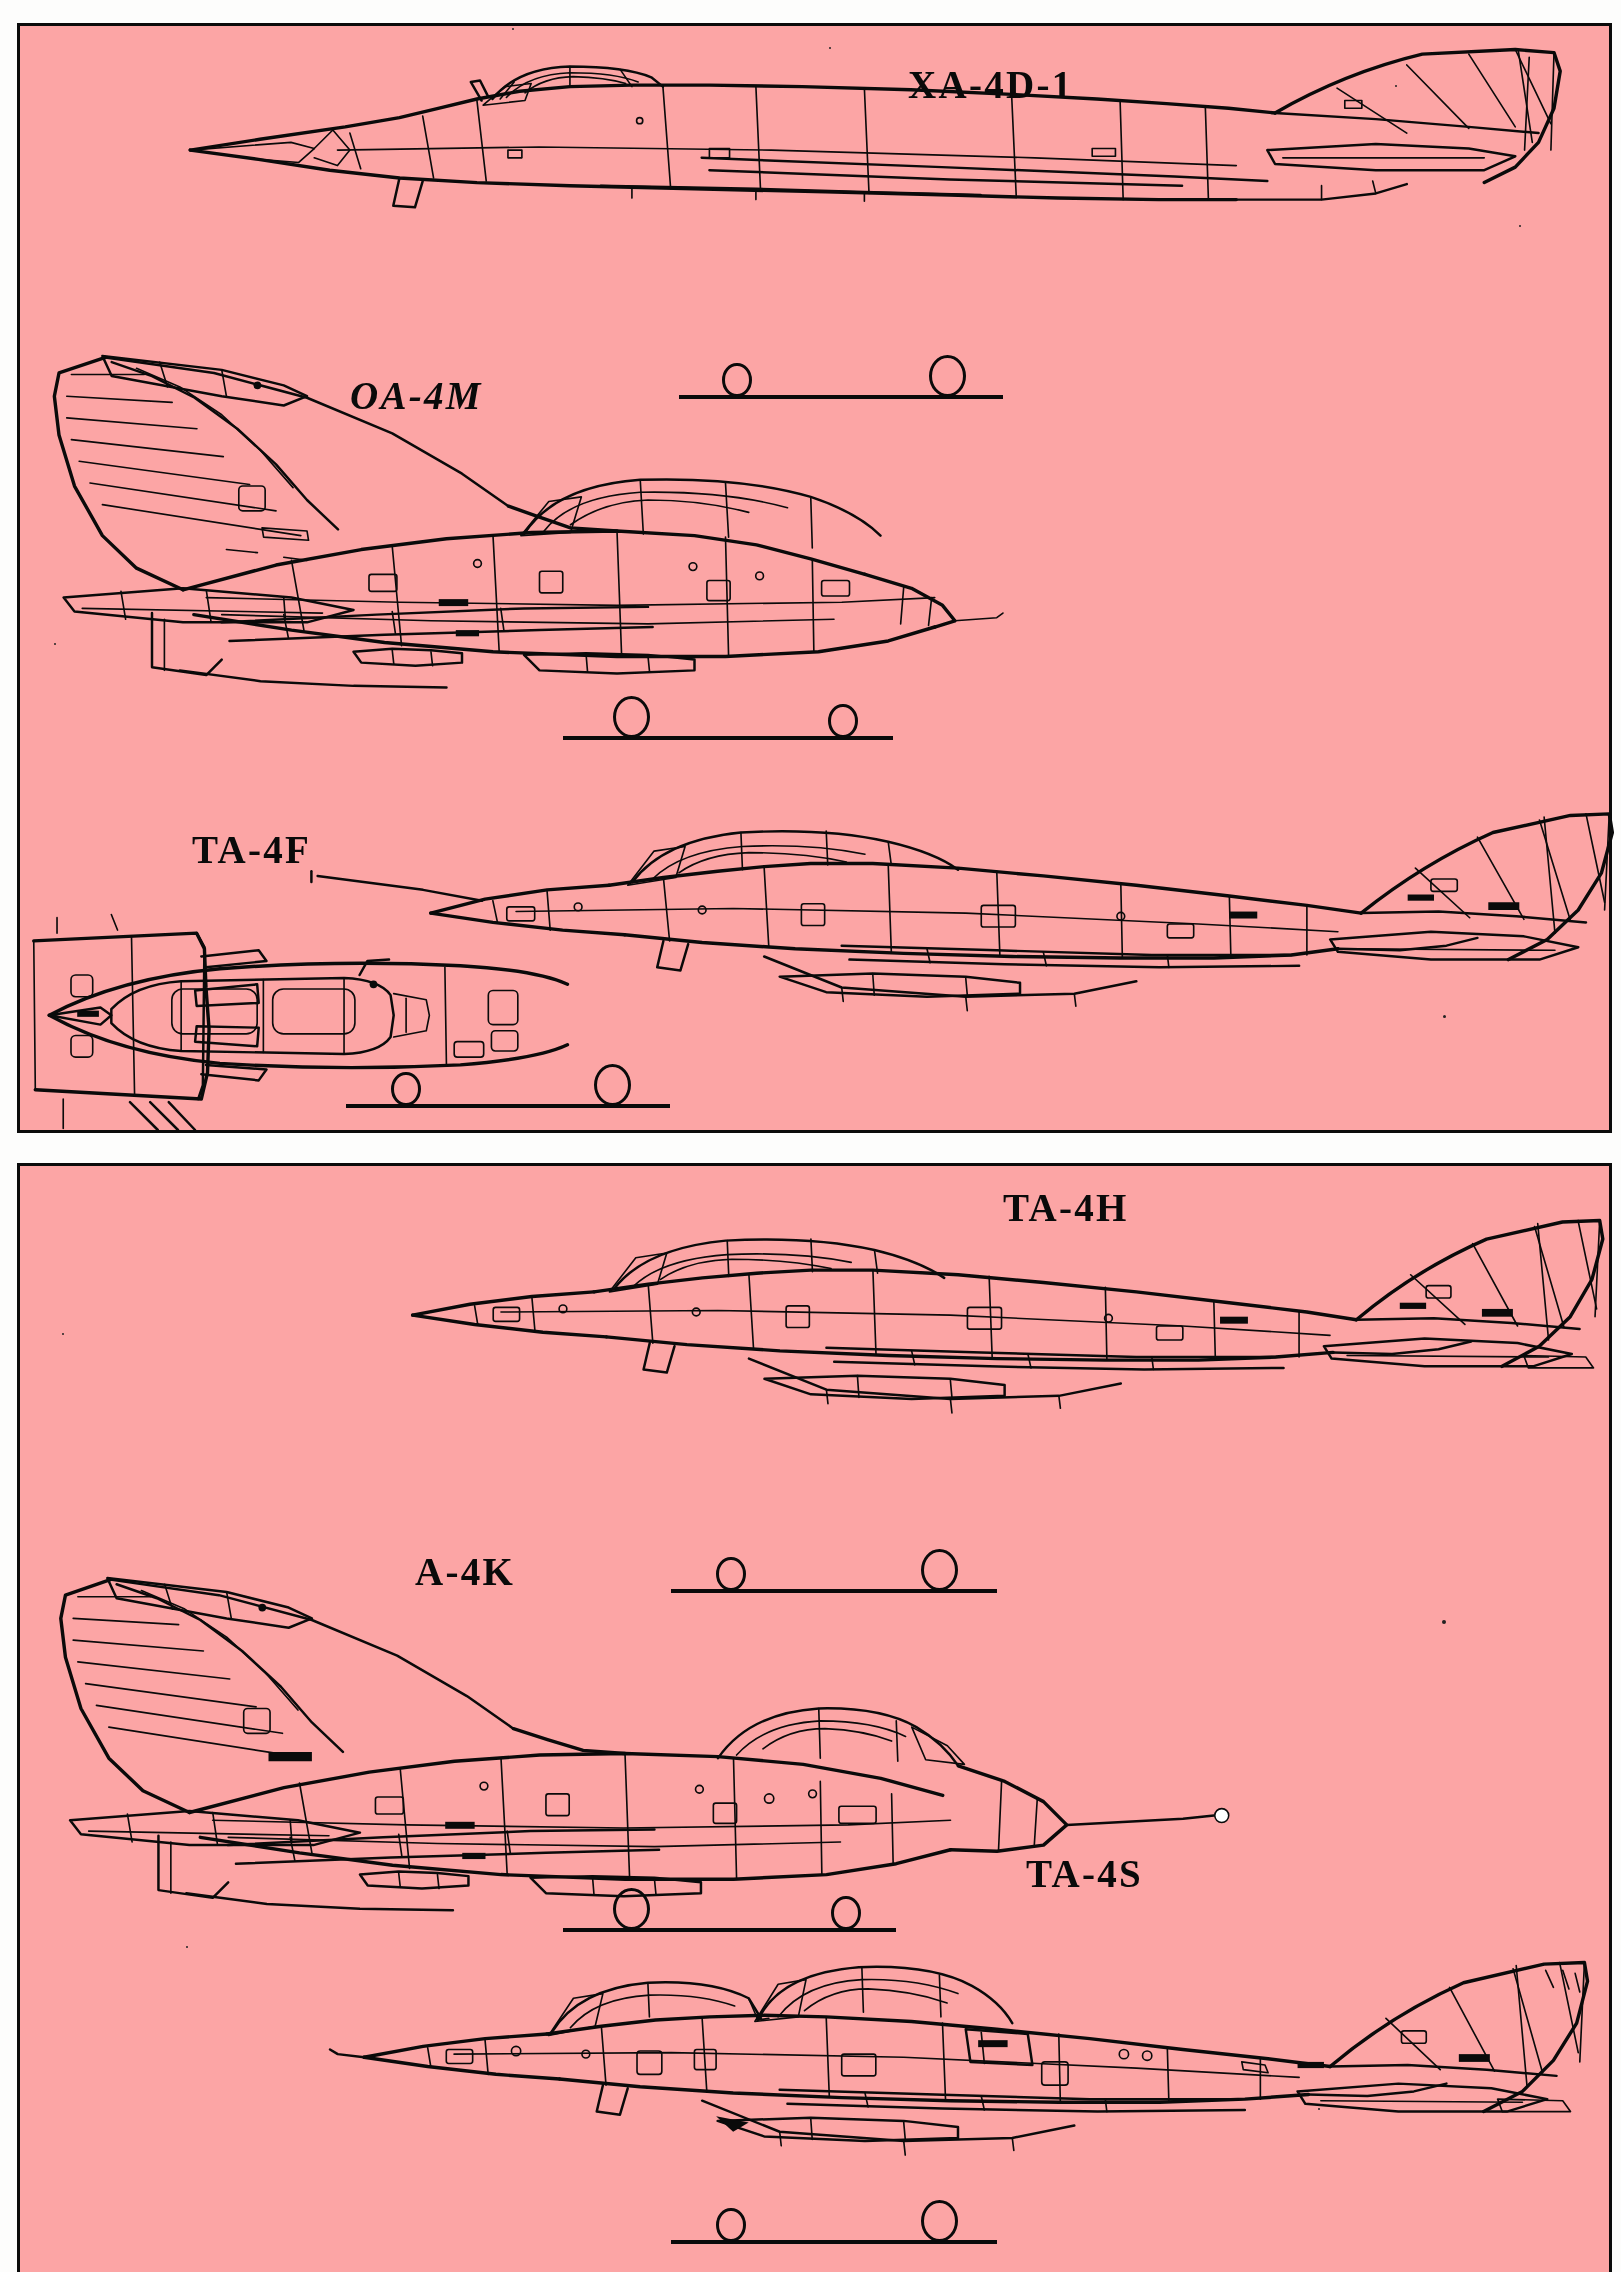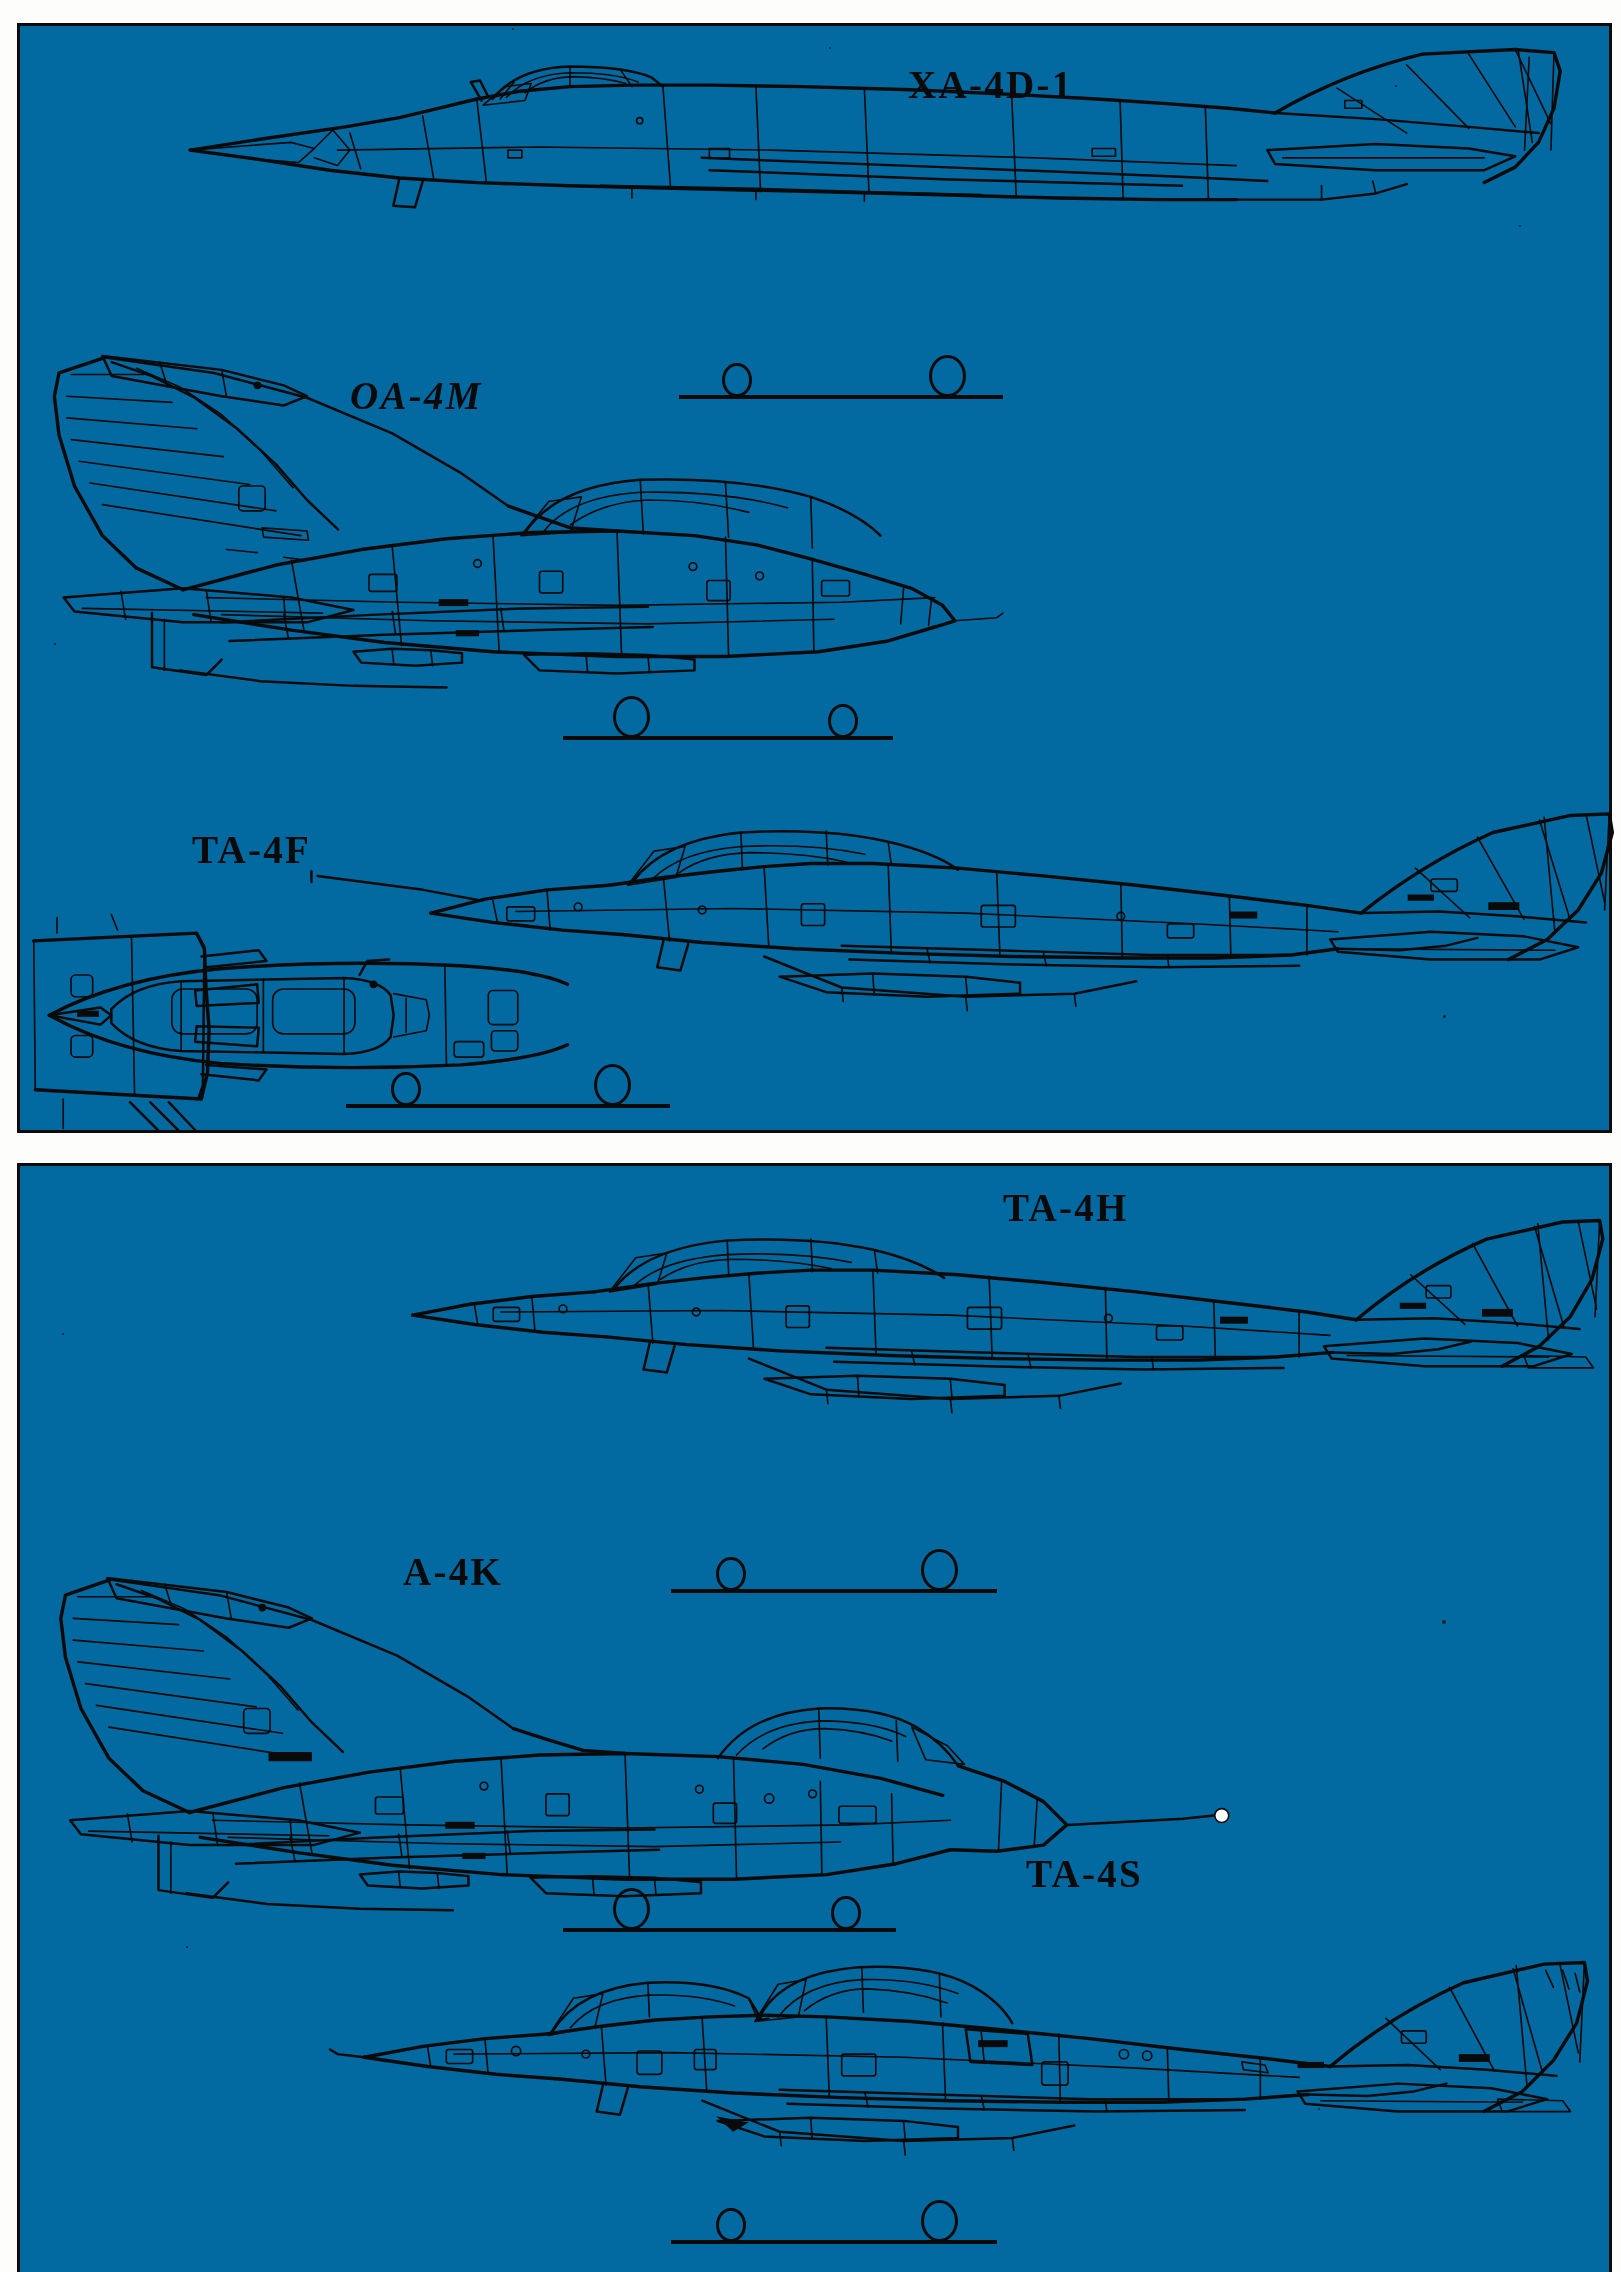--- a/index.html
+++ b/index.html
@@ -9,21 +9,21 @@
     font-family:"Liberation Serif", serif;
     background:#fdfdfc;
     position:relative;overflow:hidden;
   }
   .plate{position:absolute;left:0;top:0;width:1622px;height:2273px;}
 
   
   .panel{
     position:absolute;
     border:3.9px solid #0b0b0b;
-    background:#0369a1;
+    background:#fca5a5;
     box-sizing:border-box;
   }
   #panel-top{left:17px;top:23px;width:1595px;height:1110px;}
   #panel-bottom{left:17px;top:1163px;width:1595px;height:1302px;}
 
   
   .label{
     position:absolute;
     font-family:"Liberation Serif", serif;
     font-weight:bold;
@@ -409,21 +409,21 @@
         <path class="ln w1" d="M1480 248 L1560 250 L1570 264 L1486 264 Z"></path>
       </svg>
     </div>
 
     <div class="scalemark" style="left:651px;top:380px;width:326px;">
       <div class="rule"></div>
       <div class="circ c-sm" style="left:45px;"></div>
       <div class="circ c-lg" style="left:250px;"></div>
     </div>
 
-    <div class="label" style="left:383px;top:386px;text-align:right;">A-4K</div>
+    <div class="label" style="left:395px;top:386px;text-align:right;">A-4K</div>
 
     <div class="craft" style="left:15.5px;top:395px;width:1271px;height:326px;">
       <svg viewBox="0 0 1640 420" preserveAspectRatio="none">
 
         <path class="ln w3" d="M96 24 L38 44 L32 74 L38 124 L58 190 L94 254 L138 296 L198 324"></path>
         <path class="ln w2" d="M96 24 L236 44 L356 76 L466 122 L556 174 L616 216"></path>
         <path class="ln w1" d="M54 46 L148 46 M48 74 L184 82 M48 102 L216 116 M54 130 L250 152 M64 158 L284 188 M78 186 L318 222 M94 214 L350 254"></path>
         <path class="ln w2" d="M104 30 L156 48 L212 76 L266 116 L316 162 L356 208 L396 246"></path>
         <path class="ln w1" d="M136 38 L192 62 L246 98 L296 144 L338 192"></path>
         <path class="ln w2" d="M92 22 L246 40 L326 60 L356 74 L326 86 L246 74 L104 48 Z"></path>

